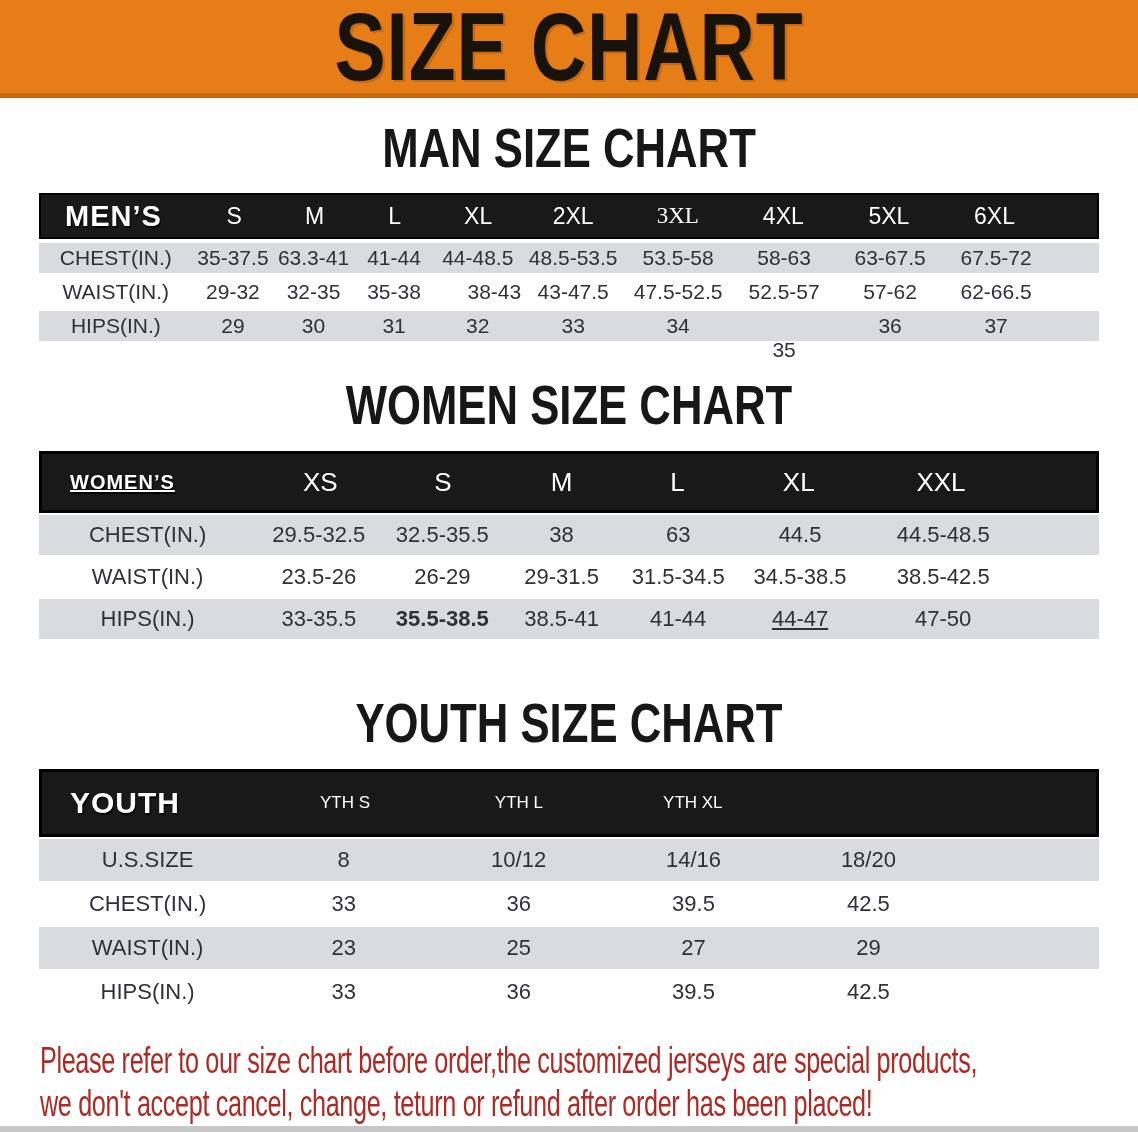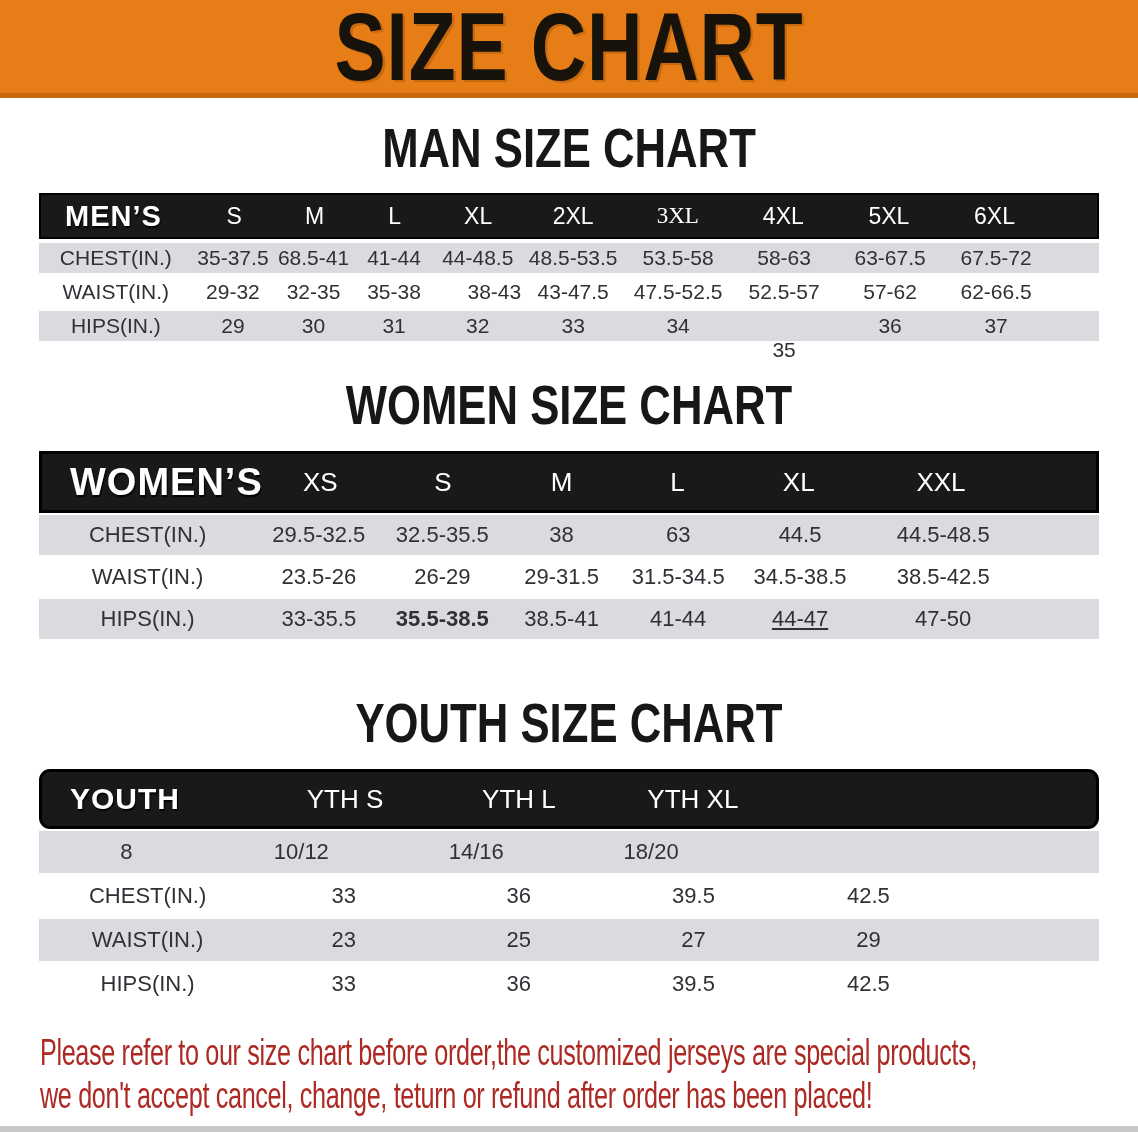--- a/index.html
+++ b/index.html
@@ -43,35 +43,35 @@
   
   .size-table { width: 1060px; margin: 0 auto; }
   .thead {
     background: var(--header_black, #191919);
     color: #ffffff;
     display: flex; align-items: center;
     border: 2px solid #000;
   }
   .sec-0 .thead { height: 46px; }
   .sec-1 .thead { height: 62px; border-width: 3px; }
-  .sec-2 .thead { height: 60px; border-width: 3px; border-radius: 11px; }
+  .sec-2 .thead { height: 68px; border-width: 3px; }
 
   .group-label {
     font-weight: bold; letter-spacing: 1px;
     text-shadow: 1px 2px 1px rgba(0,0,0,0.9);
     padding-left: 24px;
   }
   .sec-0 .group-label { font-size: 29px; }
-  .sec-1 .group-label { font-size: 38px; padding-left: 28px; }
+  .sec-1 .group-label { font-size: 20px; padding-left: 28px; text-decoration: underline; }
   .sec-2 .group-label { font-size: 30px; padding-left: 28px; }
 
   .col-cell { text-align: center; }
   .sec-0 .col-cell { font-size: 23px; }
   .sec-1 .col-cell { font-size: 26px; }
-  .sec-2 .col-cell { font-size: 26px; }
+  .sec-2 .col-cell { font-size: 17px; }
 
   .trow {
     display: flex; align-items: center;
     color: var(--text_dark, #303036);
   }
   .trow.shaded { background: var(--row_gray, #dadbde); }
   .sec-0 .trow { height: 30px; margin-top: 4px; font-size: 21px; }
   .sec-1 .trow { height: 40px; margin-top: 2px; font-size: 22px; }
   .sec-2 .trow { height: 42px; margin-top: 2px; font-size: 22px; }
 
@@ -115,21 +115,21 @@
           <div class="col-cell" style="width: 9.8%;">2XL</div>
           <div class="col-cell" style="width: 10%; font-family: Liberation Serif, serif;">3XL</div>
           <div class="col-cell" style="width: 10%;">4XL</div>
           <div class="col-cell" style="width: 10%;">5XL</div>
           <div class="col-cell" style="width: 10%;">6XL</div>
           <div class="spacer"></div>
         </div>
         <div class="trow shaded">
           <div class="row-label" style="width: 14.5%;">CHEST(IN.)</div>
           <div class="cell" style="width: 7.6%;">35-37.5</div>
-          <div class="cell" style="width: 7.6%;">68.5-41</div>
+          <div class="cell" style="width: 7.6%;">63.3-41</div>
           <div class="cell" style="width: 7.6%;">41-44</div>
           <div class="cell" style="width: 8.2%;">44-48.5</div>
           <div class="cell" style="width: 9.8%;">48.5-53.5</div>
           <div class="cell" style="width: 10%;">53.5-58</div>
           <div class="cell" style="width: 10%;">58-63</div>
           <div class="cell" style="width: 10%;">63-67.5</div>
           <div class="cell" style="width: 10%;">67.5-72</div>
           <div class="spacer"></div>
         </div>
         <div class="trow">
@@ -209,20 +209,21 @@
       <div class="section-heading">YOUTH SIZE CHART</div>
       <div class="size-table">
         <div class="thead">
           <div class="group-label" style="width: 20.5%;">YOUTH</div>
           <div class="col-cell" style="width: 16.5%;">YTH S</div>
           <div class="col-cell" style="width: 16.5%;">YTH L</div>
           <div class="col-cell" style="width: 16.5%;">YTH XL</div>
           <div class="spacer"></div>
         </div>
         <div class="trow shaded">
+          <div class="row-label" style="width: 20.5%;">U.S.SIZE</div>
           <div class="cell" style="width: 16.5%;">8</div>
           <div class="cell" style="width: 16.5%;">10/12</div>
           <div class="cell" style="width: 16.5%;">14/16</div>
           <div class="cell" style="width: 16.5%;">18/20</div>
           <div class="spacer"></div>
         </div>
         <div class="trow">
           <div class="row-label" style="width: 20.5%;">CHEST(IN.)</div>
           <div class="cell" style="width: 16.5%;">33</div>
           <div class="cell" style="width: 16.5%;">36</div>

